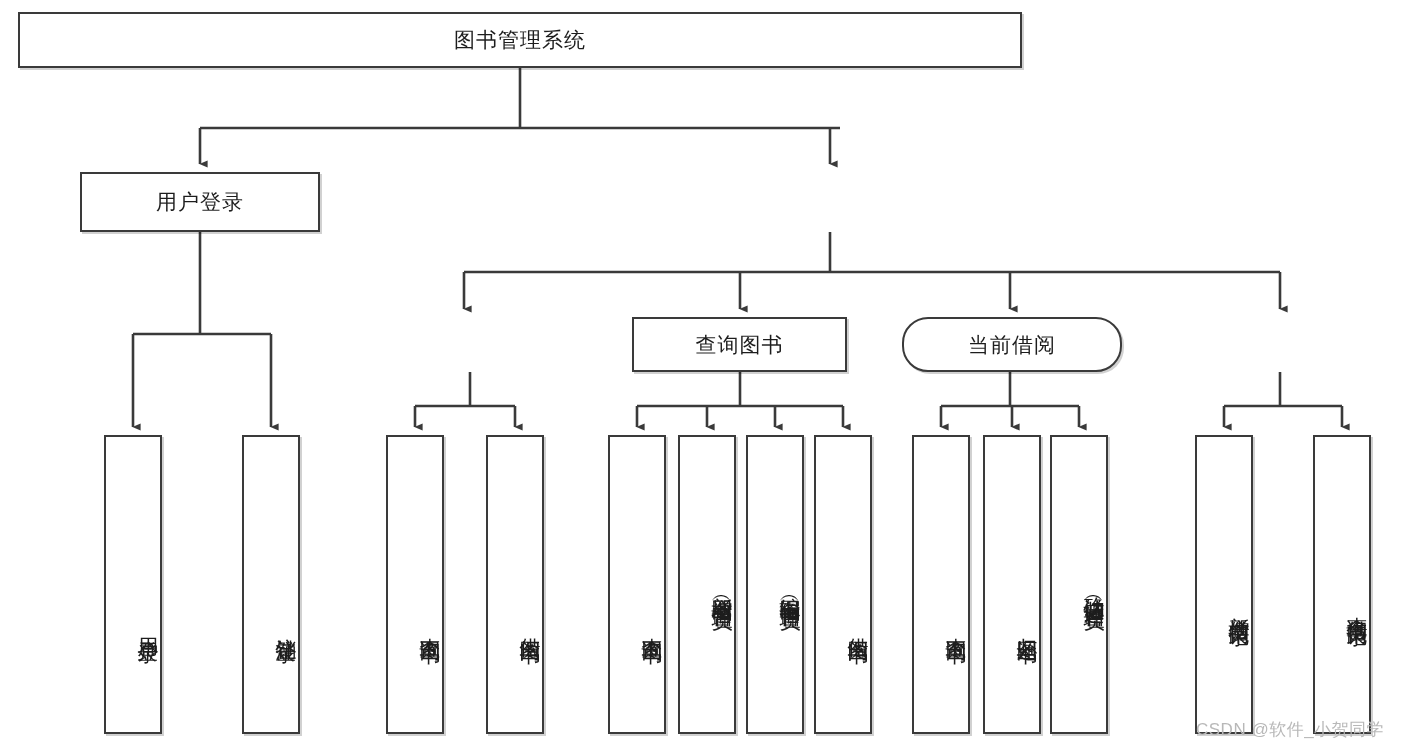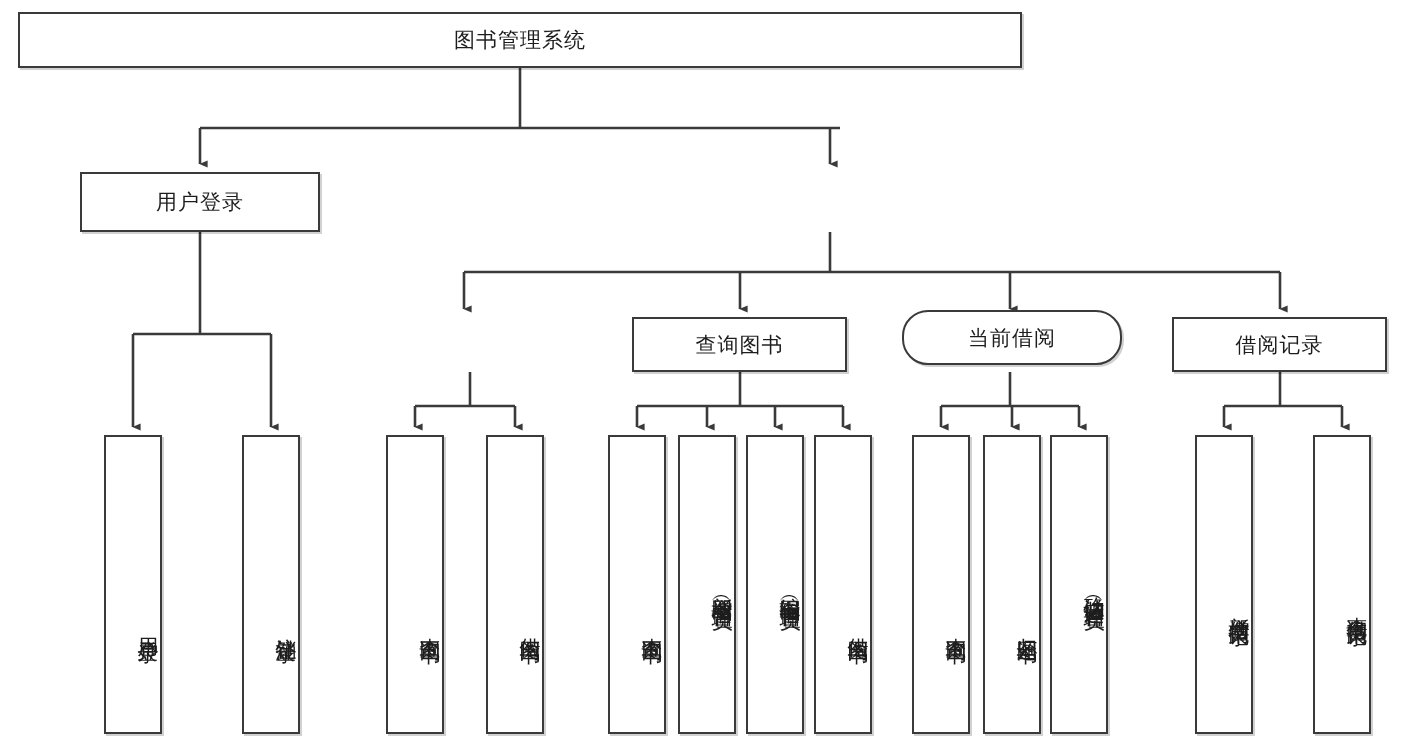--- a/index.html
+++ b/index.html
@@ -122,25 +122,22 @@
     <span>图书管理系统</span>
   </div>
 
   <div class="node horiz" style="left:80px; top:172px; width:240px; height:60px;">
     <span>用户登录</span>
   </div>
 
   <div class="node horiz" style="left:632px; top:317px; width:215px; height:55px;">
     <span>查询图书</span>
   </div>
-  <div class="node horiz" style="left:902px; top:310px; width:220px; height:55px;border-radius:26px;">
+  <div class="node horiz" style="left:902px; top:317px; width:220px; height:55px;border-radius:26px;">
     <span>当前借阅</span>
-  </div>
-  <div class="node horiz" style="left:1172px; top:317px; width:215px; height:55px;">
-    <span>借阅记录</span>
   </div>
 
   <div class="node vert" style="left:104px; top:435px; width:58px; height:299px; padding-top:80px;">
     <span>用户登录</span>
   </div>
   <div class="node vert" style="left:242px; top:435px; width:58px; height:299px; padding-top:80px;">
     <span>注销登录</span>
   </div>
 
   <div class="node vert" style="left:386px; top:435px; width:58px; height:299px; padding-top:80px;">
@@ -173,14 +170,15 @@
     <span>确认归还（管理员）</span>
   </div>
 
   <div class="node vert" style="left:1195px; top:435px; width:58px; height:299px; padding-top:42px;">
     <span>新增借阅记录</span>
   </div>
   <div class="node vert" style="left:1313px; top:435px; width:58px; height:299px; padding-top:42px;">
     <span>查询借阅记录</span>
   </div>
 
+  <div class="watermark" style="left:1196px; top:718px;">CSDN @软件_小贺同学</div>
 
 </div>
 
 </body></html>

